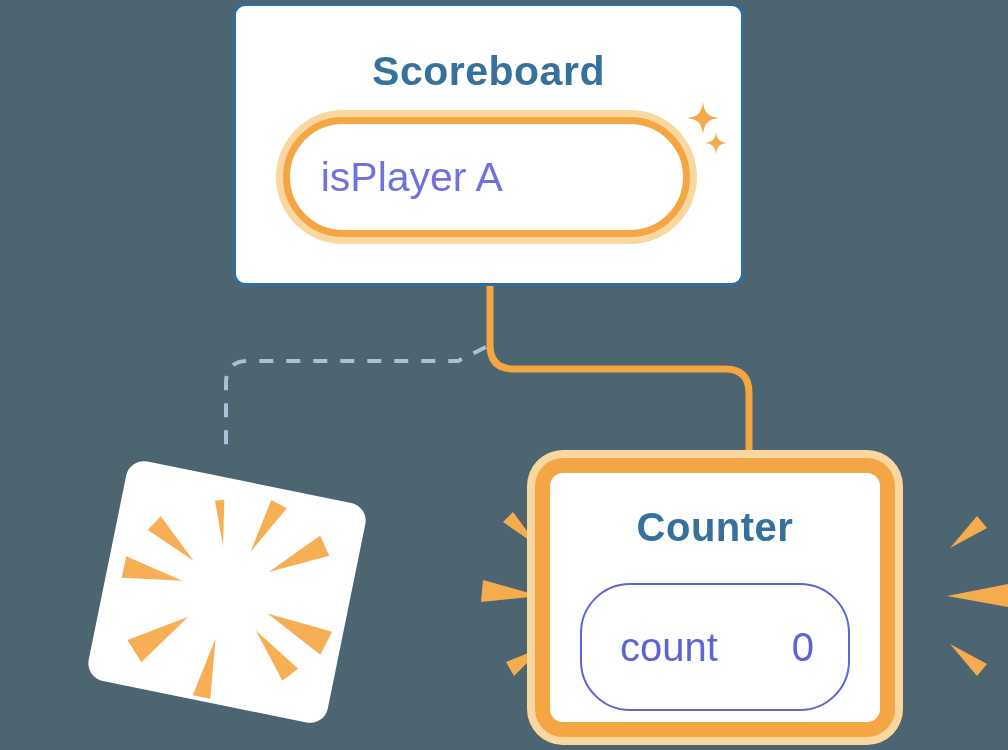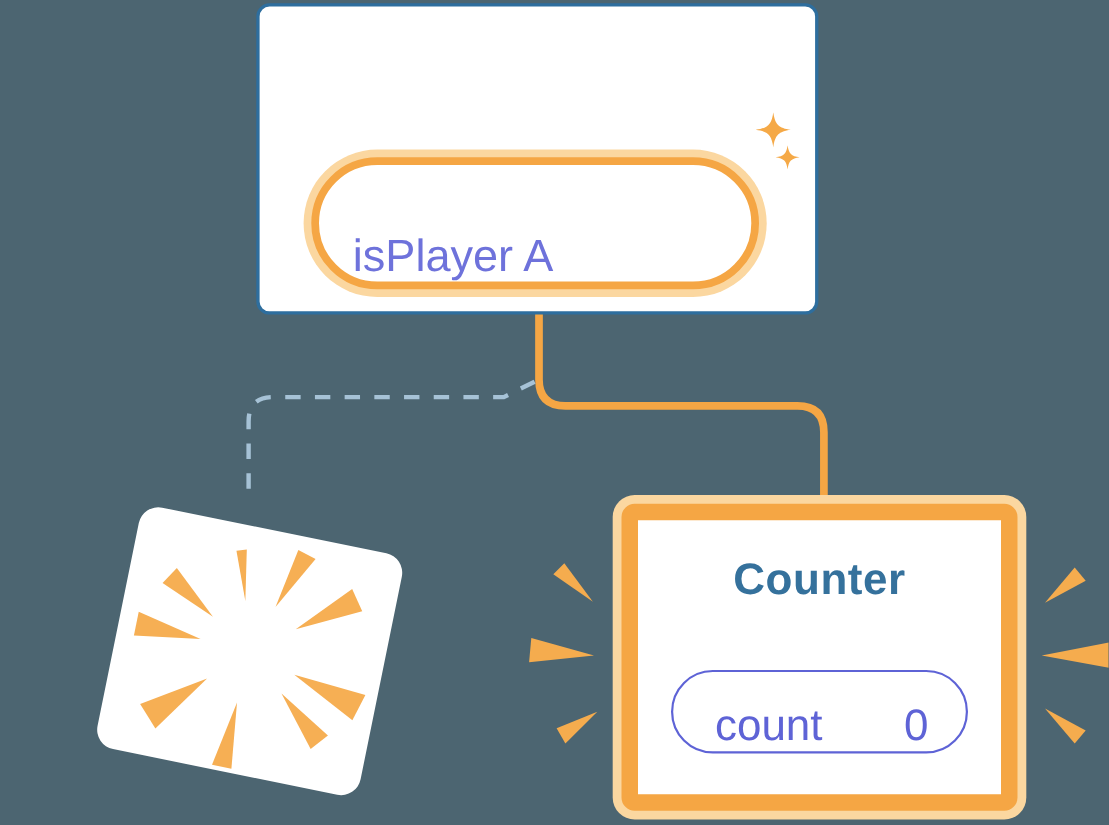--- a/index.html
+++ b/index.html
@@ -18,45 +18,45 @@
   .wedge{fill:var(--wedge-orange);}
 
   
   .scoreboard-box{position:absolute; left:233px; top:3px; width:511px; height:283px;
     background:var(--card); border:3px solid var(--box-border); border-radius:12px; box-sizing:border-box;}
   .box-title{position:absolute; left:0; right:0; text-align:center; color:var(--heading);
     font-weight:bold; letter-spacing:0.5px;}
   .scoreboard-box .box-title{top:44px; font-size:41px; line-height:42px;}
 
   .state-pill{position:absolute; box-sizing:border-box; background:var(--card);
-    display:flex; align-items:flex-end; overflow:hidden;margin-top:26px;}
+    display:flex; align-items:center; overflow:hidden;}
   .pill-orange{left:47px; top:111px; width:407px; height:120px; border:7px solid var(--orange);
     border-radius:60px; box-shadow:0 0 0 7px var(--orange-glow);}
   .pill-cell{display:flex; align-items:center; justify-content:center; font-size:41px; color:var(--purple);}
   .pill-orange .cell-left{width:62%;}
   .pill-orange .cell-right{width:38%; font-weight:bold; color:var(--purple-bold);}
   .pill-orange .pill-divider{width:2px; background:var(--orange);}
 
   .sparkle{position:absolute;}
   .sparkle path{fill:var(--sparkle);}
   .sparkle-large{left:451px; top:96px; width:32px; height:32px;}
   .sparkle-small{left:469px; top:126px; width:22px; height:22px;}
 
   
   .destroyed-card{position:absolute; left:105px; top:480px; width:244px; height:224px;
     background:var(--card); border-radius:18px; transform:rotate(11.5deg);}
   .burst{position:absolute; left:0; top:-2px; width:244px; height:228px;}
   .burst polygon{fill:var(--ray-orange);}
 
   
-  .counter-box{position:absolute; left:565px; top:458px; width:360px; height:279px;
-    background:var(--card); border:15px solid var(--orange); border-radius:12px;
+  .counter-box{position:absolute; left:535px; top:458px; width:360px; height:279px;
+    background:var(--card); border:15px solid var(--orange); border-radius:28px;
     box-shadow:0 0 0 8px var(--orange-glow); box-sizing:border-box;}
   .counter-box .box-title{top:34px; font-size:40px; line-height:40px;}
-  .pill-purple{left:30px; top:110px; width:270px; height:76px; border:2px solid var(--pill-border);
+  .pill-purple{left:30px; top:110px; width:270px; height:128px; border:2px solid var(--pill-border);
     border-radius:50px;}
   .pill-purple .pill-cell{font-size:40px; color:var(--pill-border); font-weight:normal;}
   .pill-purple .cell-left{width:65.8%;}
   .pill-purple .cell-right{width:34.2%;}
   .pill-purple .pill-divider{width:2px; background:var(--pill-border);}
 </style>
 </head>
 <body>
 
 <div class="canvas">
@@ -82,20 +82,21 @@
       <polygon points="166,127 226,157 233,132"></polygon>
       <polygon points="158,146 194,190 207,175"></polygon>
       <polygon points="120,162 109,222 127,222"></polygon>
       <polygon points="89,146 34,181 52,200"></polygon>
       <polygon points="76,112 16,99 16,121"></polygon>
       <polygon points="83,90 42,53 32,69"></polygon>
     </svg>
   </div>
 
   <div class="scoreboard-box">
+    <div class="box-title">Scoreboard</div>
     <div class="state-pill pill-orange">
       <div class="pill-cell cell-left">isPlayer A</div>
       <div class="pill-divider"></div>
     </div>
     <svg class="sparkle sparkle-large" viewBox="0 0 30 30">
       <path d="M15 0 C16.5 10.5 19.5 13.5 30 15 C19.5 16.5 16.5 19.5 15 30 C13.5 19.5 10.5 16.5 0 15 C10.5 13.5 13.5 10.5 15 0 Z"></path>
     </svg>
     <svg class="sparkle sparkle-small" viewBox="0 0 30 30">
       <path d="M15 0 C16.5 10.5 19.5 13.5 30 15 C19.5 16.5 16.5 19.5 15 30 C13.5 19.5 10.5 16.5 0 15 C10.5 13.5 13.5 10.5 15 0 Z"></path>
     </svg>

